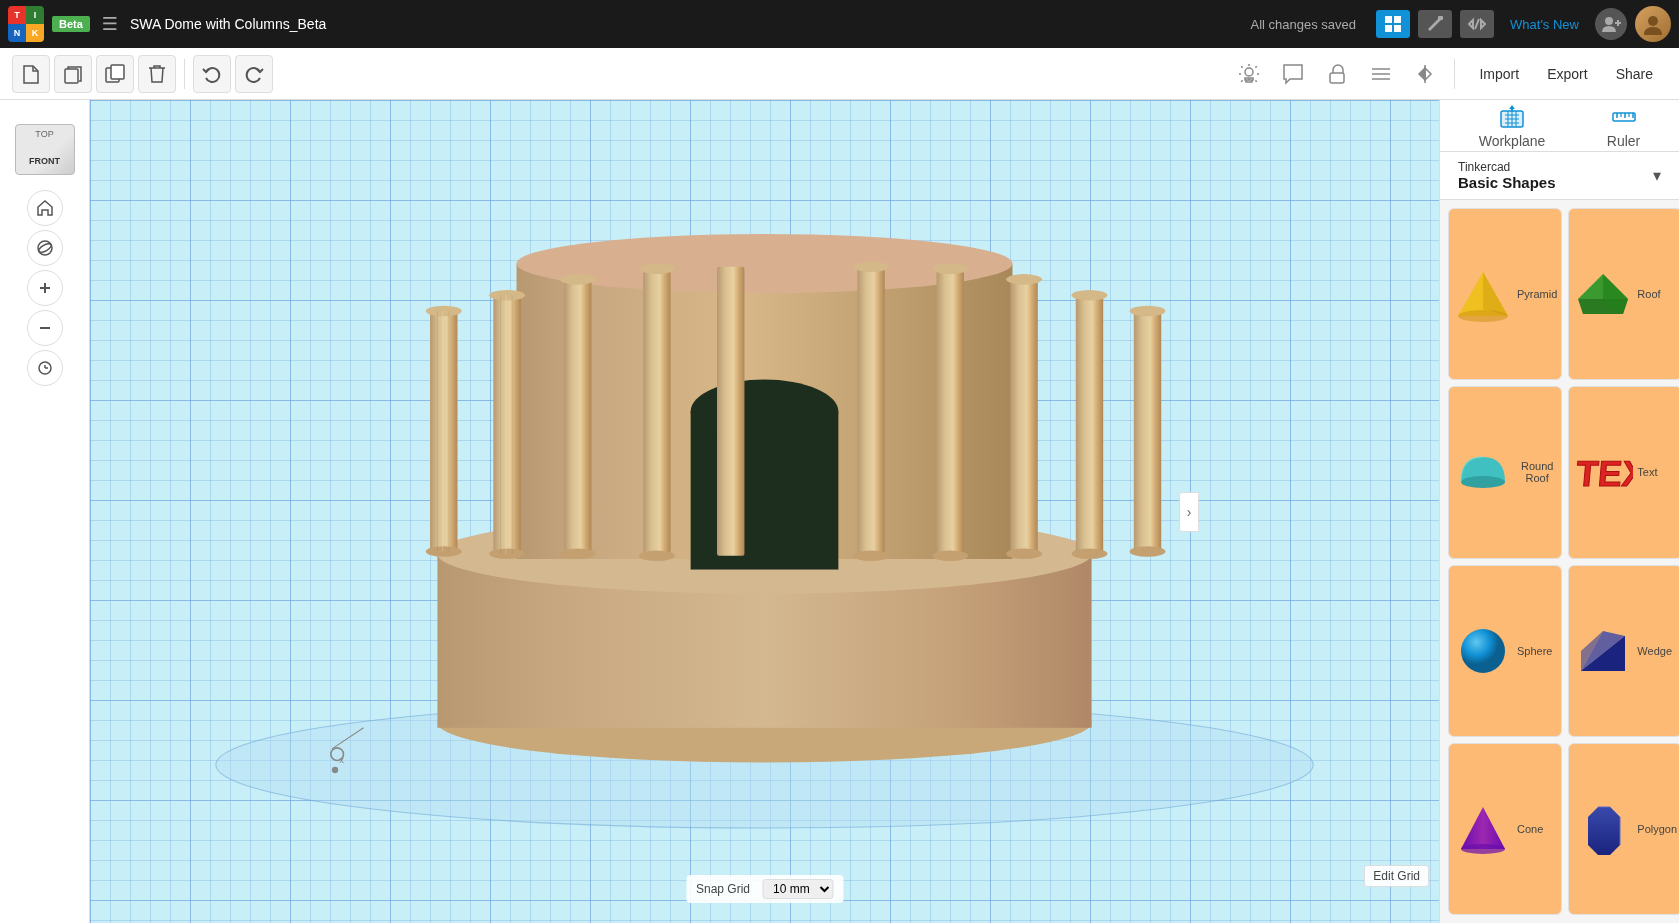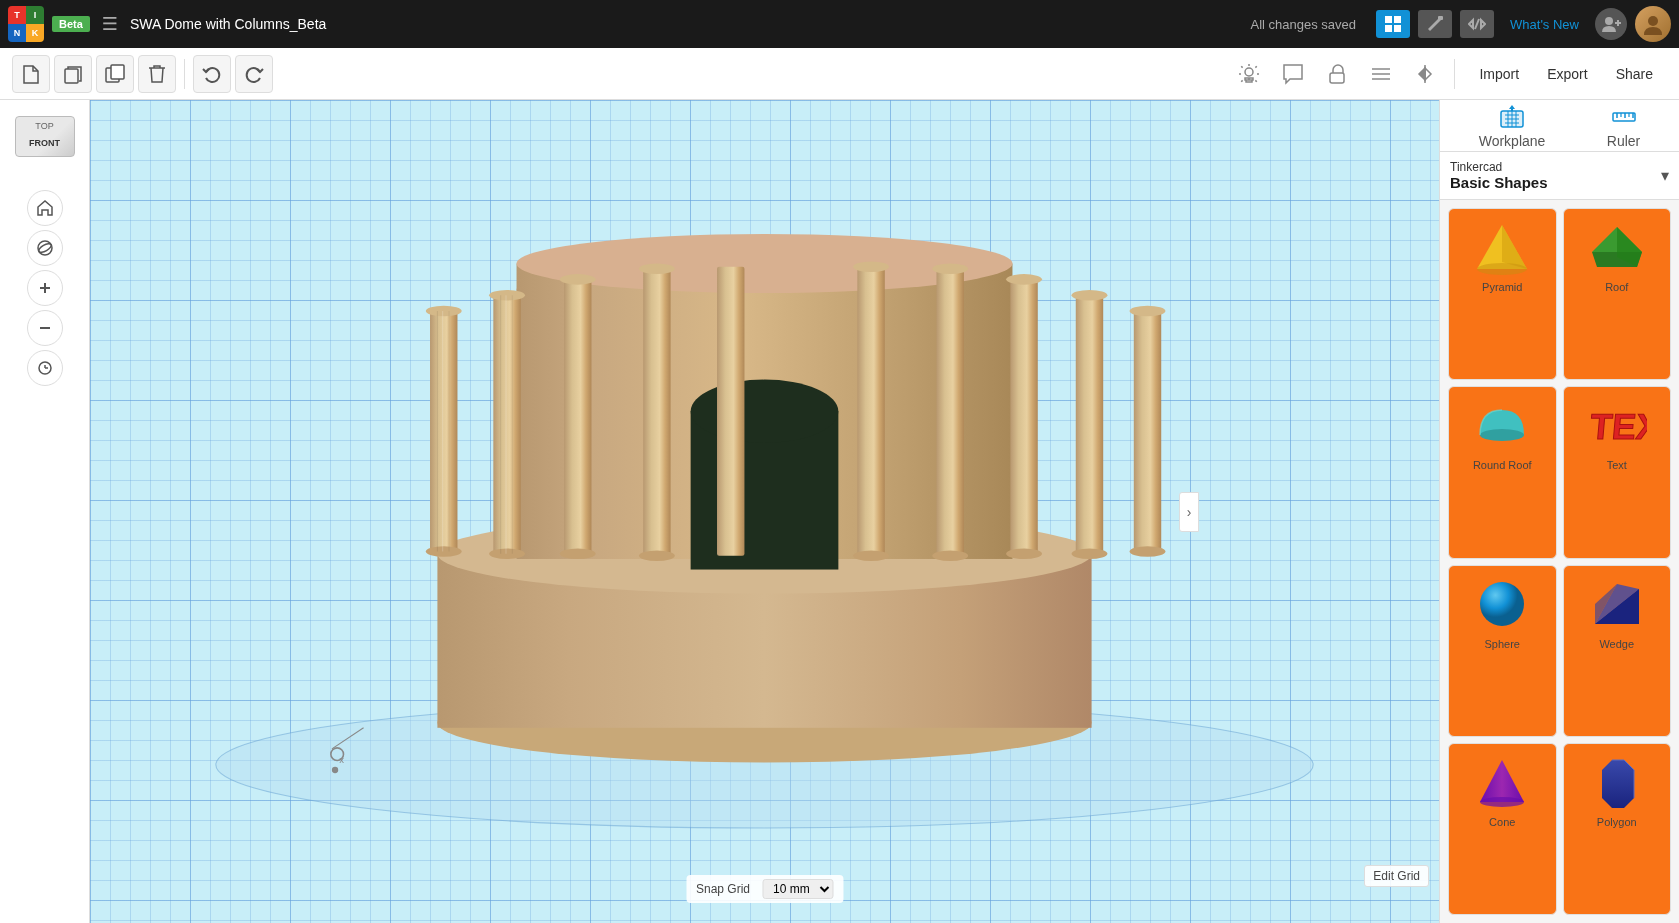--- a/index.html
+++ b/index.html
@@ -83,23 +83,23 @@
       flex-direction: column;
       align-items: center;
       padding: 8px 0;
       gap: 4px;
       flex-shrink: 0;
     }
     .view-cube {
       width: 70px; height: 70px; position: relative; margin-bottom: 8px;
     }
     .view-cube-inner {
-      width: 60px; height: 41px; background: linear-gradient(135deg, #e8e8e8 60%, #ccc);
+      width: 60px; height: 51px; background: linear-gradient(135deg, #e8e8e8 60%, #ccc);
       border: 1px solid #bbb; border-radius: 4px; display: flex; align-items: center;
-      justify-content: center; flex-direction: column; margin: 8px auto; position: relative;
+      justify-content: center; flex-direction: column; margin: 16px auto; position: relative;
     }
     .view-cube-top { font-size: 9px; color: #666; position: absolute; top: 4px; left: 50%; transform: translateX(-50%); }
     .view-cube-front { font-size: 9px; color: #333; font-weight: bold; position: absolute; bottom: 8px; left: 50%; transform: translateX(-50%); }
     .nav-btn {
       width: 36px; height: 36px; border-radius: 50%; border: 1px solid #ddd; background: white;
       display: flex; align-items: center; justify-content: center; cursor: pointer; color: #555; font-size: 16px;
     }
 
     
     #viewport {
@@ -151,32 +151,32 @@
     .right-top {
       height: 52px; background: white; border-bottom: 1px solid #ddd;
       display: flex; align-items: center; justify-content: space-around; padding: 0 8px;
     }
     .right-top-btn {
       display: flex; flex-direction: column; align-items: center; gap: 2px;
       cursor: pointer; padding: 4px 8px; border-radius: 4px;
     }
     .right-top-btn .label { font-size: 14px; color: #555; text-align: right; }
     .shapes-dropdown {
-      padding: 8px 10px; background: white; border-bottom: 1px solid #ddd;
+      padding: 8px 18px; background: white; border-bottom: 1px solid #ddd;
       display: flex; align-items: center; justify-content: space-between;
     }
     .shapes-dropdown-text { font-size: 12px; color: #333; }
     .shapes-dropdown-sub { font-size: 15px; font-weight: bold; color: #1a1a1a; }
     .shapes-grid {
       flex: 1; overflow-y: auto; padding: 8px;
       display: grid; grid-template-columns: 1fr 1fr; gap: 6px;
     }
     .shape-item {
-      background: #f97316; border: 1px solid #e0e0e0; border-radius: 6px;
-      padding: 8px 4px; display: flex; flex-direction: column; align-items: center;
+      background: #fdba74; border: 1px solid #e0e0e0; border-radius: 6px;
+      padding: 8px 4px; display: flex; flex-direction: row; align-items: center;
       gap: 4px; cursor: pointer;
     }
     .shape-icon { width: 60px; height: 60px; display: flex; align-items: center; justify-content: center; }
     .shape-label { font-size: 11px; color: #444; text-align: center; }
     .collapse-btn {
       position: absolute; right: 240px; top: 50%; transform: translateY(-50%);
       width: 20px; height: 40px; background: white; border: 1px solid #ddd;
       border-radius: 3px 0 0 3px; display: flex; align-items: center; justify-content: center;
       cursor: pointer; color: #666; font-size: 14px; z-index: 10;
     }

